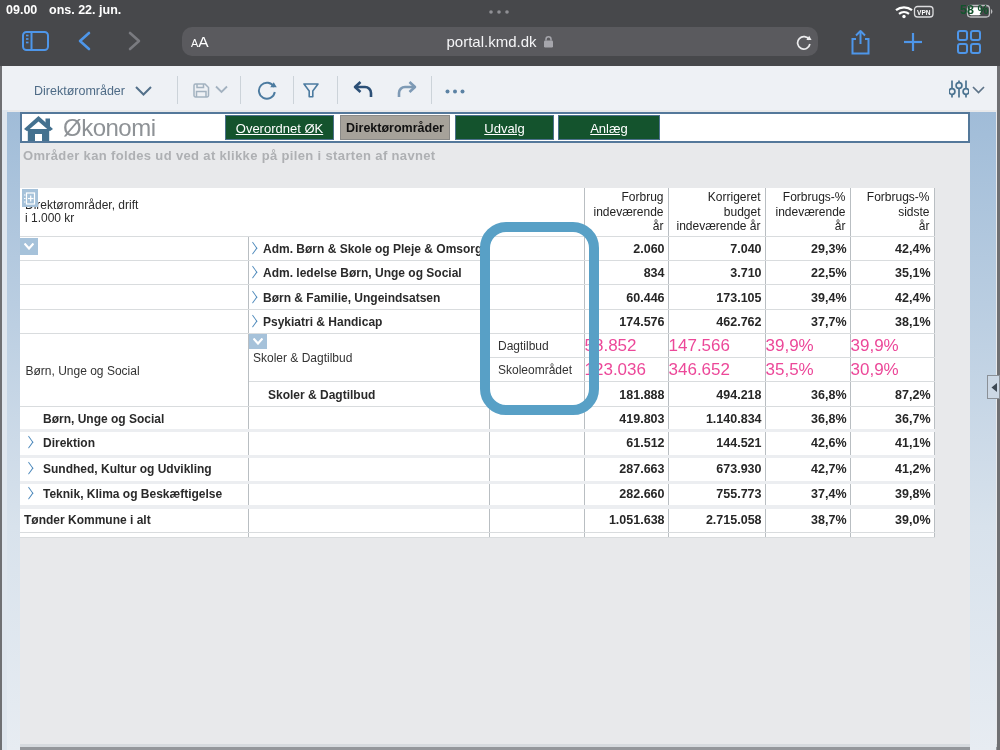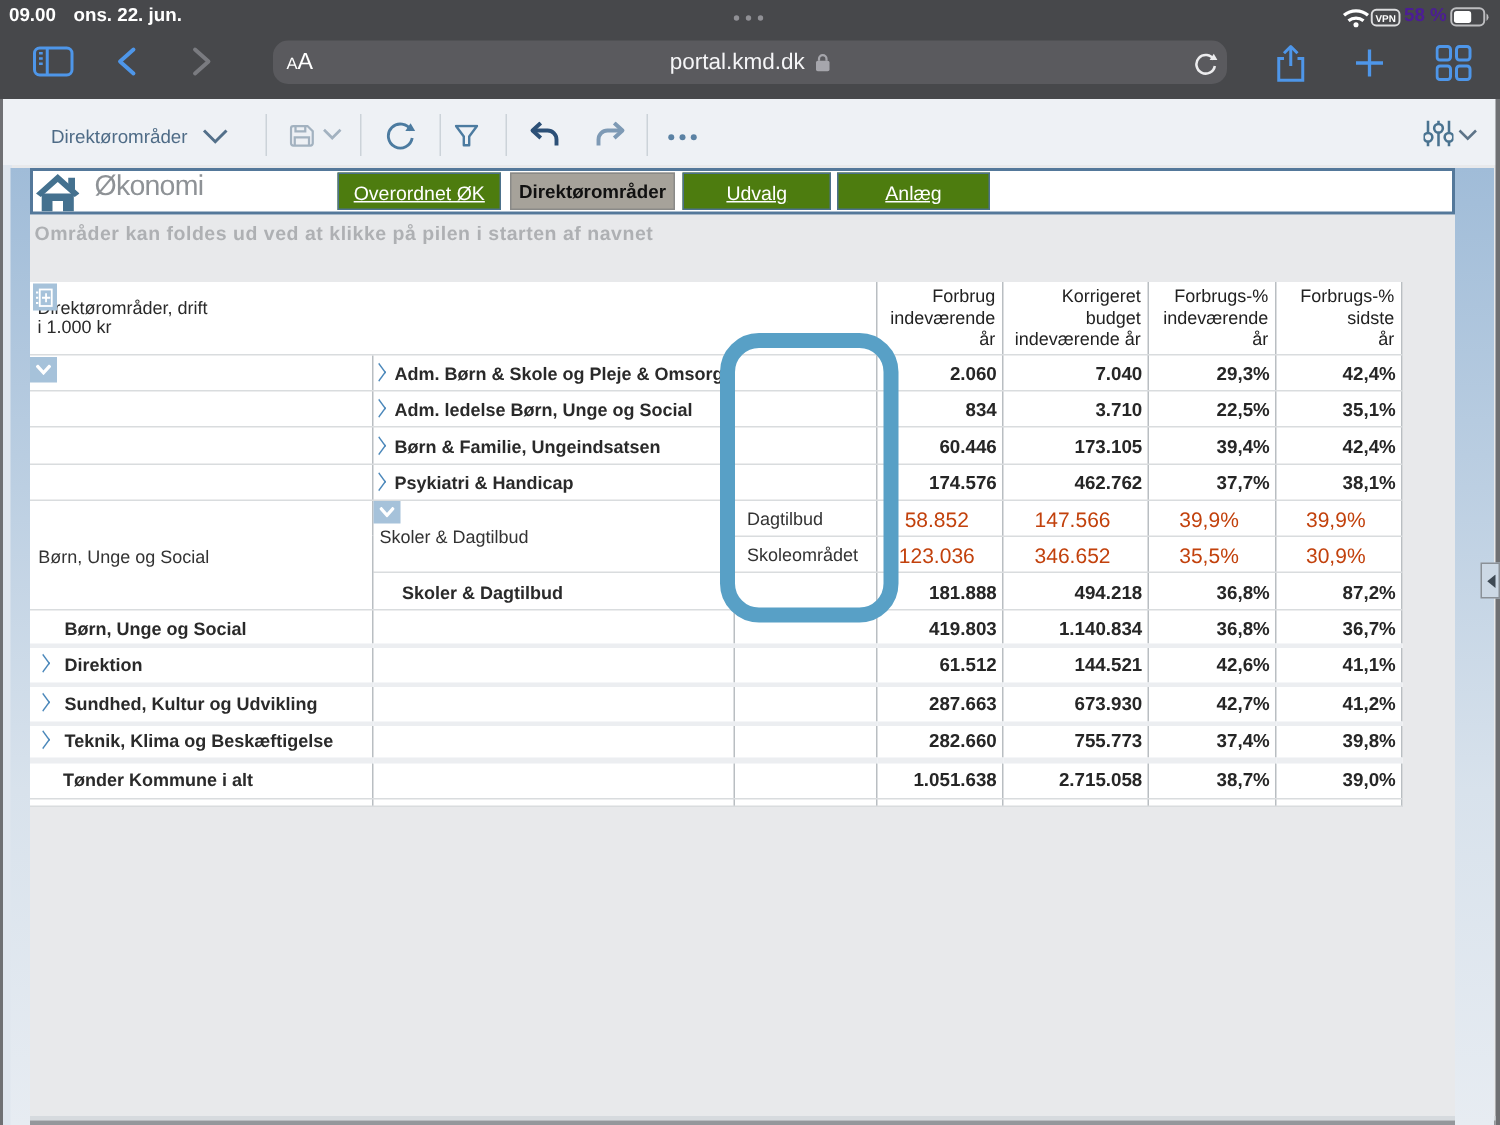--- a/index.html
+++ b/index.html
@@ -22,33 +22,33 @@
   #rstrip{left:970px;top:112px;width:26px;height:638px;
            background:linear-gradient(to bottom,#a0bcd8 0%,#b9cde1 30%,#d8e2ec 65%,#e7ecf2 100%);}
   #ledge{left:0;top:66px;width:1.5px;height:684px;background:#6f7073;}
   #redge{left:997px;top:66px;width:3px;height:684px;background:#6f7073;}
   #bedge{left:1.5px;top:743.5px;width:995.5px;height:3.5px;background:#d6dade;}
   #bedge2{left:1.5px;top:747px;width:995.5px;height:3px;background:#94979b;}
   #lstrip2b{left:7px;top:112px;width:5px;height:638px;background:linear-gradient(to bottom,#8fadcc 0%,#aabfd7 30%,#cfdbe8 65%,#e2e8f0 100%);}
   
   #hdrbar{left:20px;top:112px;width:950px;height:31px;background:#ffffff;
           border:2px solid #54789a;box-sizing:border-box;}
-  #okon{left:63px;top:114px;font-size:19px;color:#8e9296;letter-spacing:-0.5px;}
+  #okon{left:63px;top:114px;font-size:24px;color:#8e9296;letter-spacing:-0.5px;}
   .tab{position:absolute;top:114.5px;height:25.5px;line-height:25.5px;text-align:center;
        font-size:12.5px;box-sizing:border-box;}
-  .tabblue{background:#4d7c0f;color:#ffffff;text-decoration:underline;border:1px solid #4c718c;font-size:13px;}
+  .tabblue{background:#14532d;color:#ffffff;text-decoration:underline;border:1px solid #4c718c;font-size:13px;}
   .tabact{background:#a6a29a;color:#111111;font-weight:bold;border:1px solid #8a8a88;font-size:12.5px;}
   #instr{left:23px;top:148px;font-size:13px;font-weight:bold;color:#aeb0b3;letter-spacing:0.35px;}
   
   #tbl{position:absolute;left:20px;top:188px;width:914px;border-collapse:collapse;table-layout:fixed;background:#ffffff;}
   #tbl td{box-sizing:border-box;border-right:1px solid #b9bec2;border-bottom:1px solid #d9dcde;
           font-size:12px;color:#222;padding:2px 0 0 0;overflow:hidden;white-space:nowrap;
           vertical-align:middle;}
   #tbl td.num{text-align:right;padding-right:3px;font-weight:bold;font-size:12.5px;color:#262626;}
-  #tbl td.numn{text-align:center;padding-right:3px;font-weight:normal;font-size:14px;color:#c2410c;}
+  #tbl td.numn{text-align:left;padding-right:3px;font-weight:normal;font-size:17px;color:#ec4899;}
   #tbl td.lab{font-weight:bold;font-size:12px;color:#2a2a2a;}
   #tbl tr.sep2 td{border-top:3px solid #eceef1;padding-top:0;}
   #tbl tr.sep4 td{border-top:4px solid #eceef1;padding-top:0;}
   #tbl td.hleft{vertical-align:top;padding:11px 0 0 5px !important;font-size:12px;line-height:12.5px;color:#2a2a2a;}
   #tbl td.hnum{vertical-align:bottom;text-align:right;padding:0 4px 2px 0;font-size:12px;line-height:14.5px;color:#222;}
   .cb{padding-left:5px;margin-left:40px;}
   .ch{display:inline-block;width:9px;height:11px;margin-right:5px;
       background:none;position:relative;vertical-align:-1px;}
   .ch::before{content:"";position:absolute;left:0px;top:1px;width:6.5px;height:6.5px;
       border-right:1.8px solid #4a87ba;border-top:1.8px solid #4a87ba;transform:scale(.82,1.12) rotate(45deg);}
@@ -78,21 +78,21 @@
   <path d="M5 9.8 A8 8 0 0 1 15 9.8" stroke="#ffffff" stroke-width="2.2"></path>
   <circle cx="10" cy="12.5" r="1.7" fill="#ffffff"></circle>
 
   <rect x="20.5" y="2.5" width="18.5" height="10.5" rx="3" stroke="#dcdcde" stroke-width="1.3"></rect>
   <text x="29.8" y="10.6" text-anchor="middle" font-family="Liberation Sans" font-size="6.6" font-weight="bold" fill="#ffffff">VPN</text>
 
   <rect x="73.5" y="1.5" width="22" height="11.5" rx="3.2" stroke="#bdbdc0" stroke-width="1.3"></rect>
   <rect x="75.3" y="3.3" width="11.5" height="8" rx="1.8" fill="#ffffff"></rect>
   <path d="M97 5 a3 3 0 0 1 0 5" fill="#bdbdc0" stroke="none"></path>
 </svg>
-<div class="abs" style="left:936px;top:3px;color:#4c1d95;font-size:12.5px;font-weight:bold;">58 %</div>
+<div class="abs" style="left:960px;top:3px;color:#14532d;font-size:12.5px;font-weight:bold;">58 %</div>
 
 <svg class="abs" style="left:21px;top:30px;" width="130" height="24" fill="none">
 
   <rect x="2" y="2" width="25" height="18" rx="3.5" stroke="#4e96e9" stroke-width="2"></rect>
   <line x1="10.5" y1="2" x2="10.5" y2="20" stroke="#4e96e9" stroke-width="2"></line>
   <line x1="5" y1="5.5" x2="7.5" y2="5.5" stroke="#4e96e9" stroke-width="1.7"></line>
   <line x1="5" y1="9" x2="7.5" y2="9" stroke="#4e96e9" stroke-width="1.7"></line>
   <line x1="5" y1="12.5" x2="7.5" y2="12.5" stroke="#4e96e9" stroke-width="1.7"></line>
 
   <polyline points="68,3 59,11 68,19" stroke="#4e96e9" stroke-width="2.6" stroke-linecap="round" stroke-linejoin="round"></polyline>
@@ -314,21 +314,21 @@
 <tr style="height:25px" class="sep2">
   <td class="lab" style="padding-left:5px;"><span class="ch chw"></span>Teknik, Klima og Beskæftigelse</td>
   <td></td>
         <td></td>
   <td class="num">282.660</td>
         <td class="num">755.773</td>
         <td class="num">37,4%</td>
         <td class="num">39,8%</td>
 </tr>
 <tr style="height:25px" class="sep4">
-  <td class="lab" style="padding-left:22px;">Tønder Kommune i alt</td>
+  <td class="lab" style="padding-left:4px;">Tønder Kommune i alt</td>
   <td></td>
         <td></td>
   <td class="num">1.051.638</td>
         <td class="num">2.715.058</td>
         <td class="num">38,7%</td>
         <td class="num">39,0%</td>
 </tr>
 <tr style="height:5px">
   <td></td>
         <td></td>

